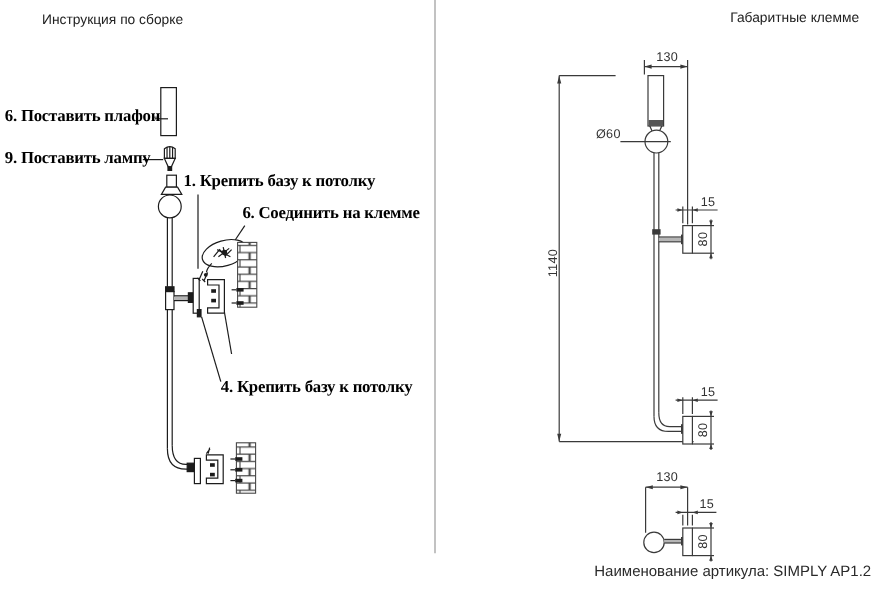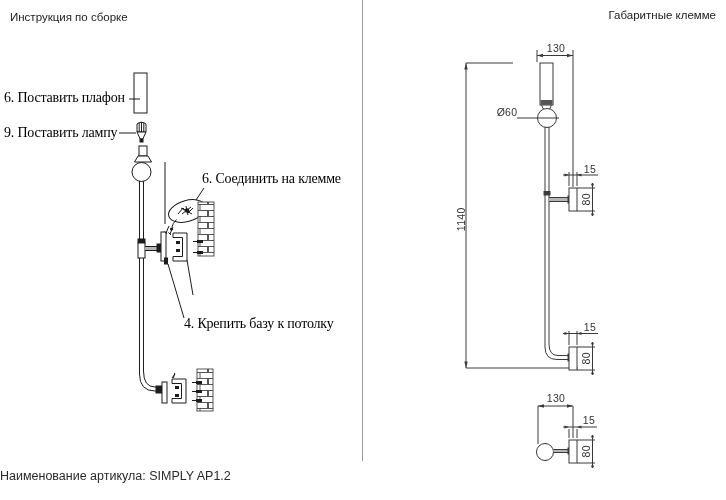--- a/index.html
+++ b/index.html
@@ -2,34 +2,34 @@
 <html><head>
 <meta charset="utf-8">
 <style>
   html,body{margin:0;padding:0;background:#fff;}
   .stage{
     position:relative;width:726px;height:500px;background:#ffffff;overflow:hidden;
     font-family:"Liberation Sans",sans-serif;
   }
   .panel-title{
     position:absolute;font-family:"Liberation Sans",sans-serif;
-    font-size:11.5px;color:#222;white-space:nowrap;
+    font-size:11.5px;color:#222;white-space:nowrap;margin-left:25px;
   }
   .step{
-    position:absolute;font-family:"Liberation Serif",serif;font-weight:normal;
+    position:absolute;font-family:"Liberation Serif",serif;font-weight:bold;
     font-size:14px;color:#000;white-space:nowrap;letter-spacing:-0.2px;text-align:center;
   }
   .dim{
     position:absolute;font-family:"Liberation Sans",sans-serif;
     font-size:10.5px;color:#333;white-space:nowrap;text-align:center;
     letter-spacing:0.3px;line-height:1;
   }
   .rot{transform:rotate(-90deg);transform-origin:center center;}
   .footer-caption{
-    position:absolute;left:0;right:0;top:469px;text-align:left;
+    position:absolute;left:0;right:0;top:469px;text-align:right;
     font-size:12.5px;color:#2a2a2a;font-family:"Liberation Sans",sans-serif;
   }
   svg{position:absolute;left:0;top:0;}
 </style>
 </head>
 <body>
 
 <div class="stage">
 
   <svg width="726" height="500" viewBox="0 0 726 500">
@@ -246,20 +246,21 @@
         <polygon points="592.5,463 591,467.2 594,467.2" fill="#3a3a3a" stroke="none"></polygon>
       </g>
     </g>
   </svg>
 
   <div class="panel-title" style="left:10px;top:11px">Инструкция по сборке</div>
   <div class="panel-title" style="right:10px;top:9px">Габаритные клемме</div>
 
   <div class="step" style="left:4px;top:90px">6. Поставить плафон</div>
   <div class="step" style="left:4px;top:125px">9. Поставить лампу</div>
+  <div class="step" style="left:153px;top:144px">1. Крепить базу к потолку</div>
   <div class="step" style="left:202px;top:171px">6. Соединить на клемме</div>
   <div class="step" style="left:184px;top:316px">4. Крепить базу к потолку</div>
 
   <div class="dim" style="left:536px;top:43px;width:40px">130</div>
   <div class="dim" style="left:494px;top:107px;width:26px">Ø60</div>
   <div class="dim rot" style="left:444px;top:214px;width:34px">1140</div>
   <div class="dim" style="left:580px;top:164px;width:20px">15</div>
   <div class="dim rot" style="left:576px;top:194px;width:20px">80</div>
   <div class="dim" style="left:580px;top:322px;width:20px">15</div>
   <div class="dim rot" style="left:576px;top:353px;width:20px">80</div>

